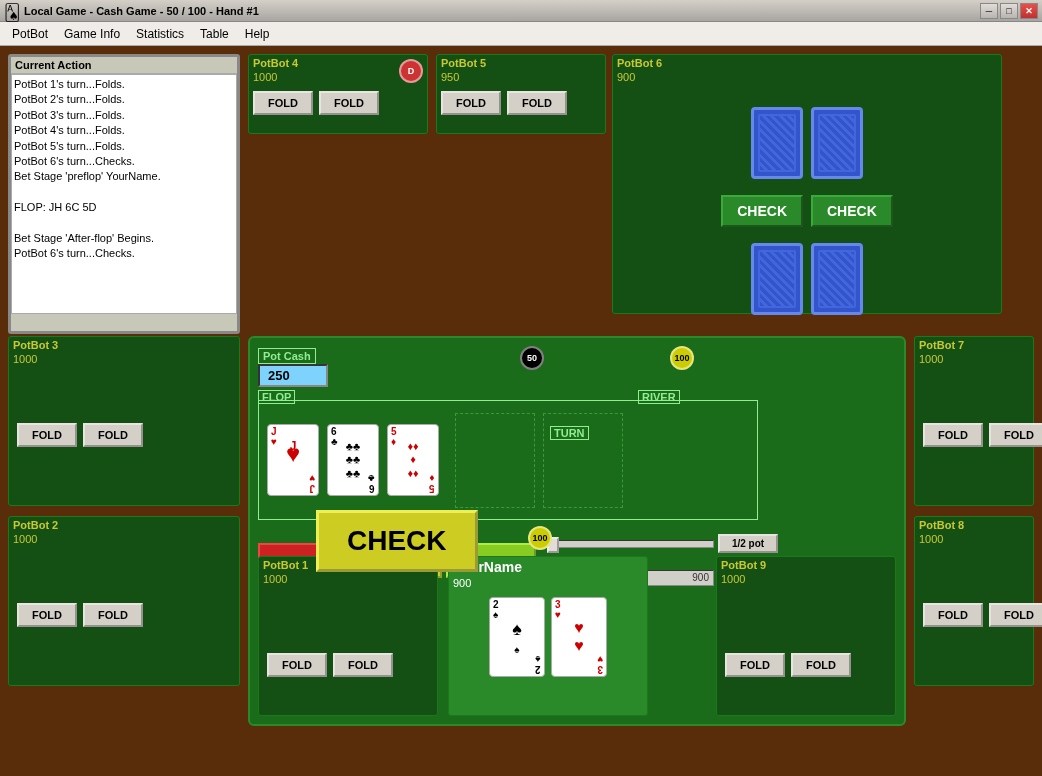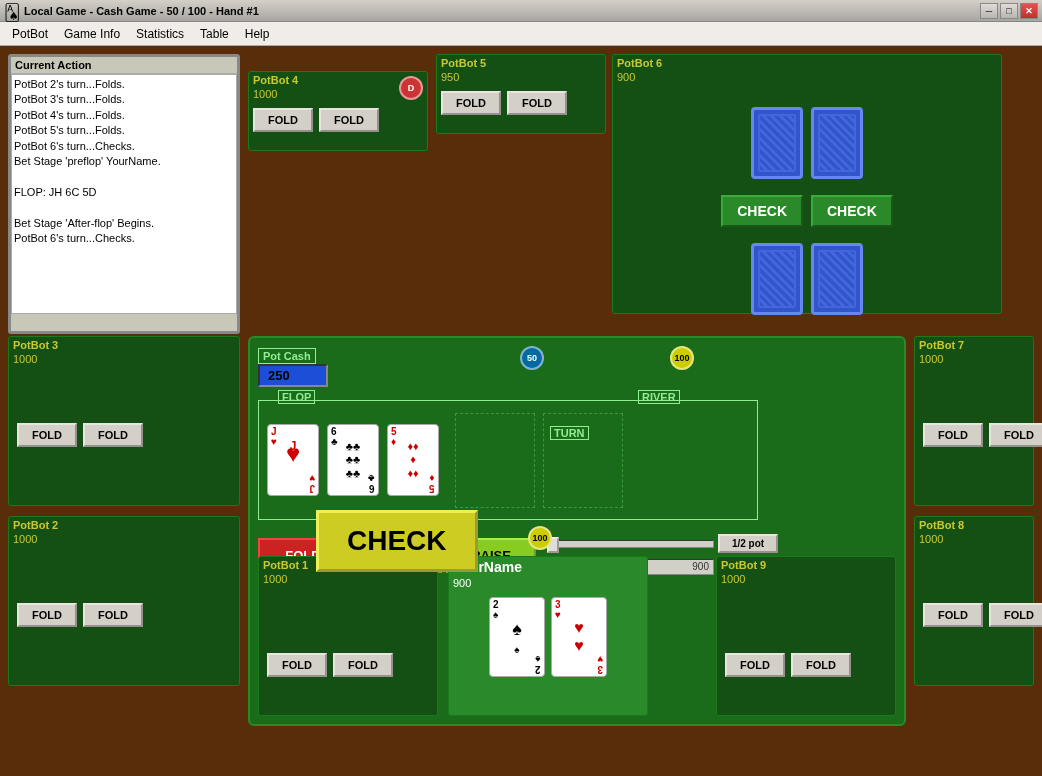--- a/index.html
+++ b/index.html
@@ -159,21 +159,21 @@
       height: 24px;
       border-radius: 50%;
       display: flex;
       align-items: center;
       justify-content: center;
       font-size: 9px;
       font-weight: bold;
       border: 2px solid rgba(255,255,255,0.5);
       position: absolute;
     }
-    .chip-purple { background: #0369a1; color: #fff; }
+    .chip-purple { background: #000000; color: #fff; }
     .chip-yellow { background: #cccc00; color: #000; }
     .chip-dealer { background: #cc3333; color: #fff; }
     .slider-track {
       width: 170px;
       height: 8px;
       background: #d0d0c8;
       border: 1px inset #888;
       position: relative;
       margin: 4px 0;
     }
@@ -223,36 +223,37 @@
   <span class="menu-item">Table</span>
   <span class="menu-item">Help</span>
 </div>
 
 <div class="game-area">
 
   <div class="action-panel">
     <div style="border: 1px solid #888; height: 100%;">
       <div style="padding: 2px 4px; font-size: 11px; font-weight: bold; color: #000; background: #c8c8b8; border-bottom: 1px solid #aaa;">Current Action</div>
       <div class="action-log">
+        <div>PotBot 1's turn...Folds.</div>
         <div>PotBot 2's turn...Folds.</div>
         <div>PotBot 3's turn...Folds.</div>
         <div>PotBot 4's turn...Folds.</div>
         <div>PotBot 5's turn...Folds.</div>
         <div>PotBot 6's turn...Checks.</div>
         <div>Bet Stage 'preflop' YourName.</div>
         <div>&nbsp;</div>
         <div>FLOP: JH 6C 5D</div>
         <div>&nbsp;</div>
         <div>Bet Stage 'After-flop' Begins.</div>
         <div>PotBot 6's turn...Checks.</div>
       </div>
     </div>
   </div>
 
-  <div class="player-panel" style="top: 8px; left: 248px; width: 180px; height: 80px; margin-top: 17px;">
+  <div class="player-panel" style="top: 8px; left: 248px; width: 180px; height: 80px;">
     <div class="player-name">PotBot 4</div>
     <div class="player-chips">1000</div>
 
     <div class="chip chip-dealer" style="right: 4px; top: 4px;">D</div>
     <div style="display: flex; gap: 6px; padding: 4px; margin-top: 4px;">
       <button class="game-btn">FOLD</button>
       <button class="game-btn">FOLD</button>
     </div>
   </div>
 
@@ -318,27 +319,27 @@
     <div style="display: flex; gap: 6px; padding: 8px; margin-top: 50px;">
       <button class="game-btn">FOLD</button>
       <button class="game-btn">FOLD</button>
     </div>
   </div>
 
   <div style="position: absolute; top: 290px; left: 248px; right: 136px; height: 390px; background: #1a6b1a; border-radius: 6px; border: 2px solid #2a8a2a;">
 
     <div style="position: absolute; top: 8px; left: 8px;">
       <div style="font-size: 11px; color: #90ee90; font-weight: bold; border: 1px solid #90ee90; padding: 1px 4px; display: inline-block;">Pot Cash</div>
-      <div style="background: #1d4ed8; border: 2px inset #888; padding: 2px 8px; font-size: 13px; font-weight: bold; color: #000; min-width: 70px;">250</div>
+      <div style="background: #7dd3fc; border: 2px inset #888; padding: 2px 8px; font-size: 13px; font-weight: bold; color: #000; min-width: 70px;">250</div>
     </div>
 
     <div class="chip chip-purple" style="top: 8px; left: 270px;">50</div>
     <div class="chip chip-yellow" style="top: 8px; left: 420px;">100</div>
 
-    <div style="position: absolute; top: 52px; left: 8px; color: #90ee90; font-size: 11px; font-weight: bold; border: 1px solid #90ee90; padding: 0 3px; margin-left: 20px;">FLOP</div>
+    <div style="position: absolute; top: 52px; left: 8px; color: #90ee90; font-size: 11px; font-weight: bold; border: 1px solid #90ee90; padding: 0 3px;">FLOP</div>
 
     <div style="position: absolute; top: 52px; left: 300px; color: #90ee90; font-size: 11px; font-weight: bold; border: 1px solid #90ee90; padding: 0 3px; margin-top: 36px;">TURN</div>
 
     <div style="position: absolute; top: 52px; left: 388px; color: #90ee90; font-size: 11px; font-weight: bold; border: 1px solid #90ee90; padding: 0 3px;">RIVER</div>
 
     <div style="position: absolute; top: 62px; left: 8px; width: 500px; height: 120px; border: 1px solid #90ee90; display: flex; align-items: center; gap: 8px; padding: 8px;">
 
       <div class="card">
         <div class="card-top-left card-red">J<br>♥</div>
         <div class="card-center">
@@ -370,21 +371,21 @@
       <div style="width: 80px; height: 95px; border: 1px dashed #3a9a3a; margin-left: 8px;"></div>
 
       <div style="width: 80px; height: 95px; border: 1px dashed #3a9a3a;"></div>
     </div>
 
     <div style="position: absolute; top: 196px; left: 8px; display: flex; gap: 4px; align-items: center;">
       <button class="fold-btn" style="width: 90px; font-size: 13px;">FOLD</button>
       <button class="check-btn" style="width: 90px; font-size: 13px;">CHECK</button>
       <button class="raise-btn" style="width: 90px; font-size: 13px;">RAISE</button>
 
-      <div style="display: flex; flex-direction: column; gap: 4px; margin-left: 4px;">
+      <div style="display: flex; flex-direction: column; gap: 15px; margin-left: 4px;">
         <div style="display: flex; align-items: center; gap: 4px;">
           <div class="slider-track">
             <div class="slider-thumb"></div>
           </div>
           <button class="game-btn" style="font-size: 10px; padding: 2px 4px;">1/2 pot</button>
         </div>
         <div style="display: flex; align-items: center; gap: 4px;">
           <div style="background: #d0d0c8; border: 1px inset #888; width: 170px; height: 16px; display: flex; align-items: center; padding: 0 4px;">
             <span style="font-size: 10px; color: #333;">100</span>
             <span style="font-size: 10px; color: #333; margin-left: auto;">900</span>

